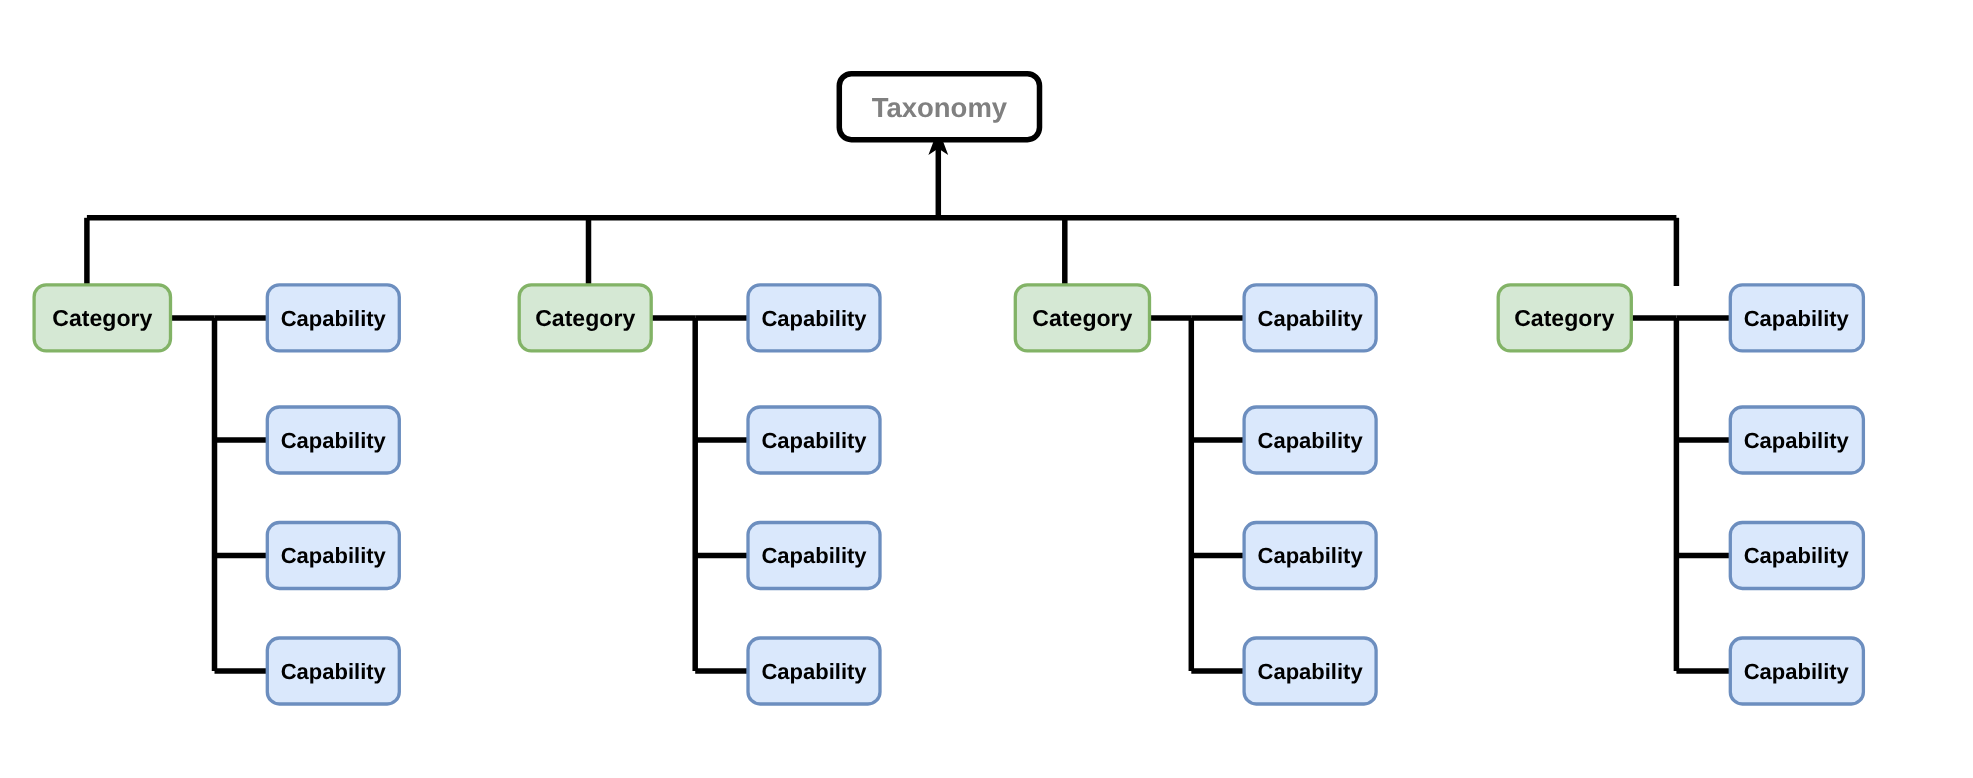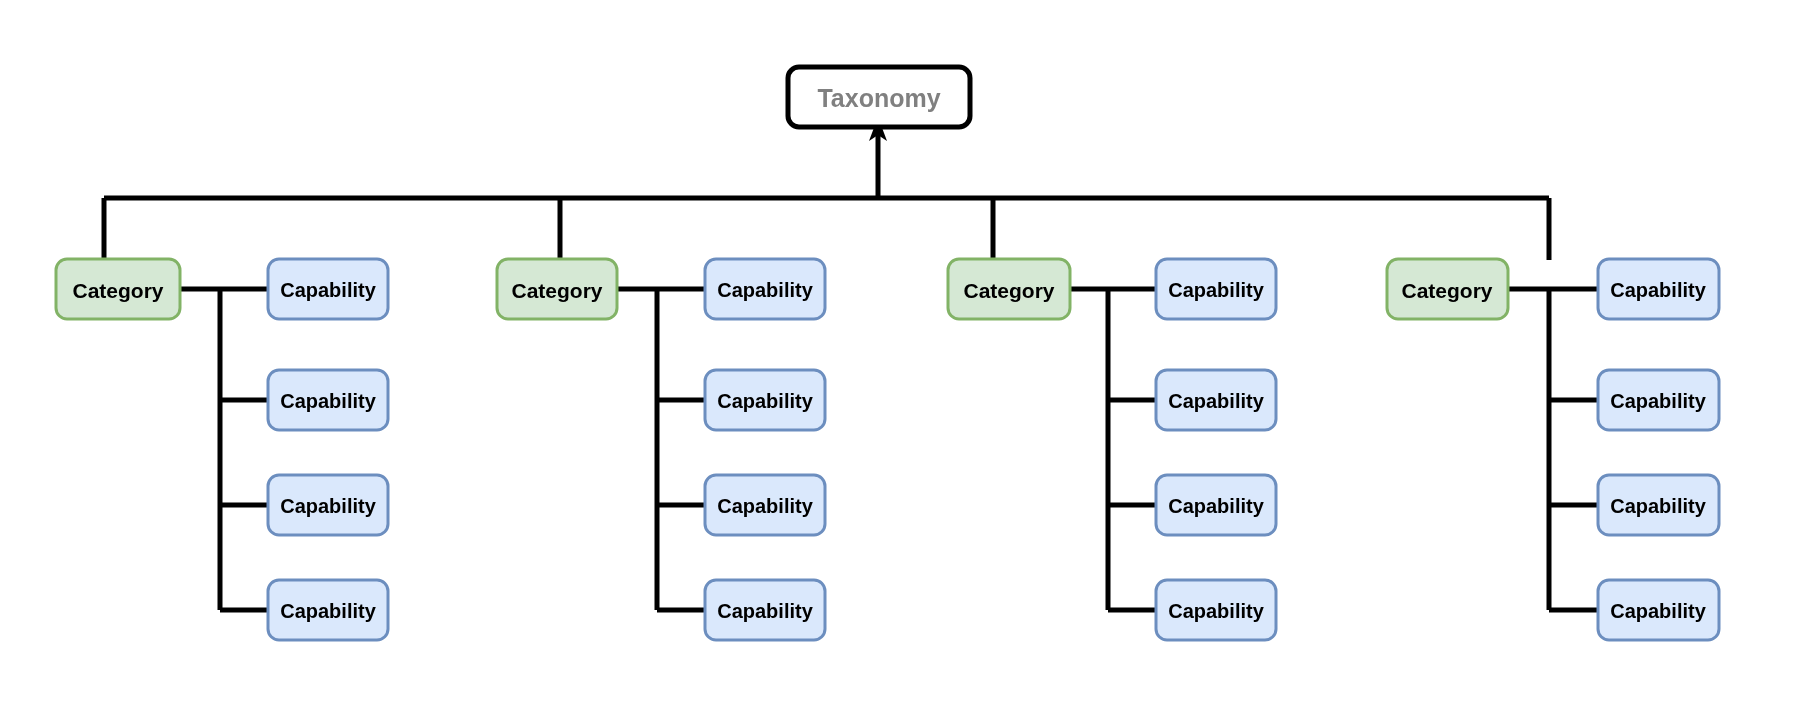--- a/index.html
+++ b/index.html
@@ -12,21 +12,20 @@
     width: 1794px;
     height: 707px;
     overflow: hidden;
     font-family: "Liberation Sans", sans-serif;
   }
   #diagram-canvas {
     position: relative;
     width: 1606px;
     height: 707px;
     background: #ffffff;
-    margin-left: 25px;
   }
   svg.diagram {
     display: block;
     width: 1794px;
     height: 707px;
   }
   .edge {
     stroke: #000000;
     stroke-width: 5;
     fill: none;

